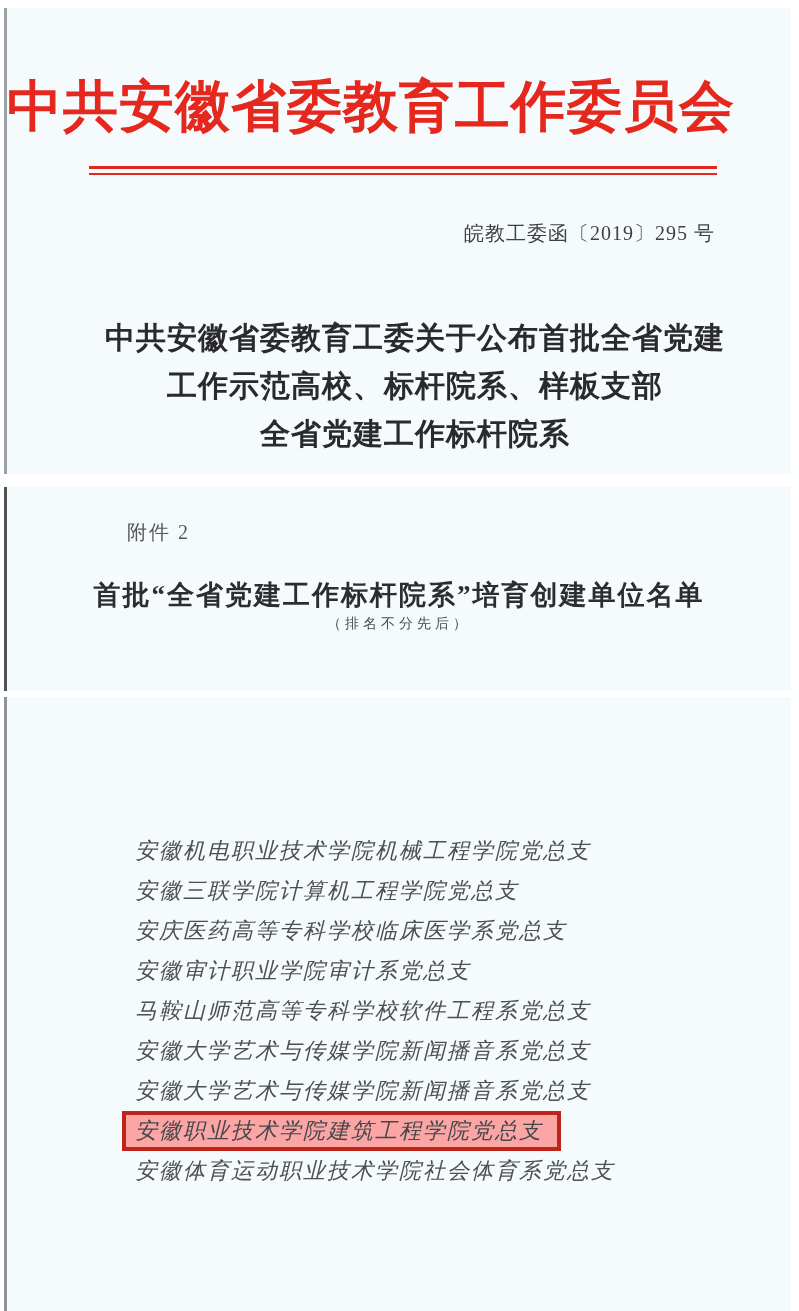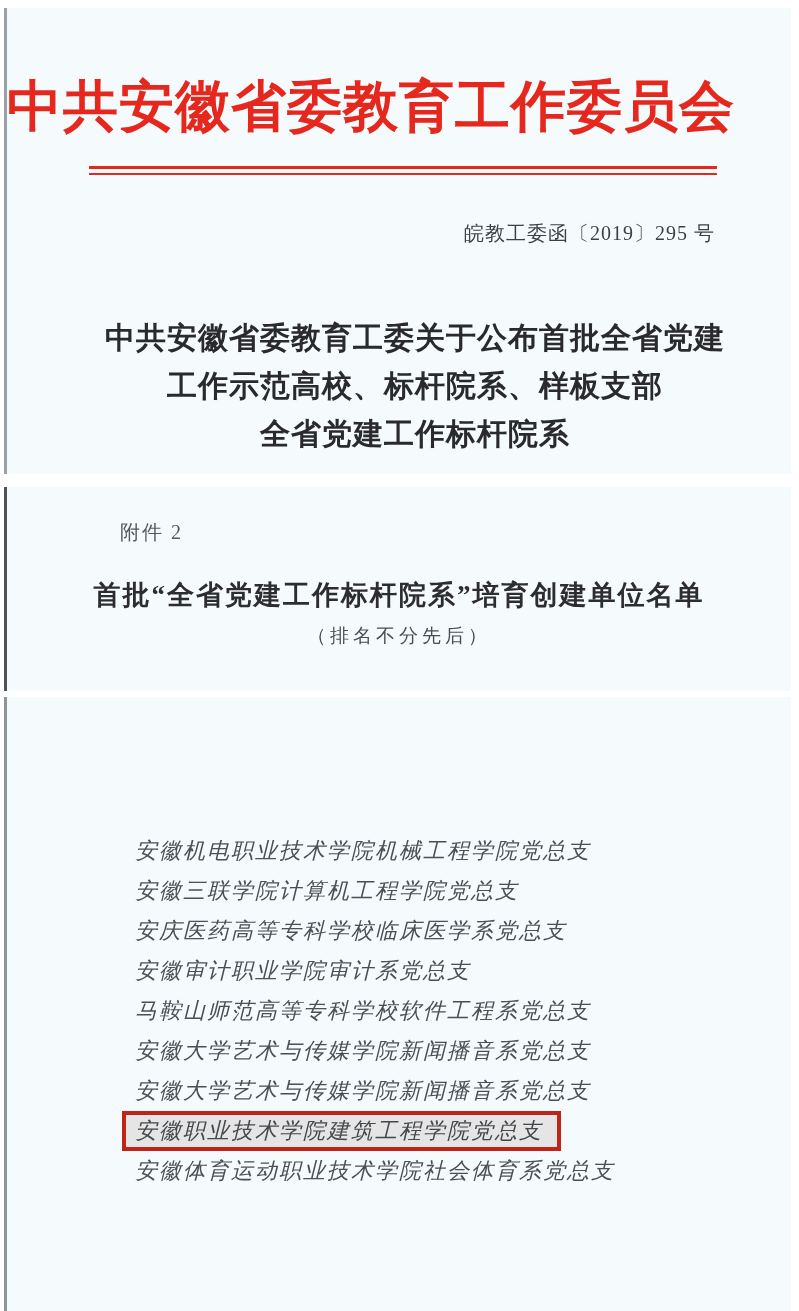--- a/index.html
+++ b/index.html
@@ -64,44 +64,44 @@
     text-align: center;
     font-size: 30px;
     font-weight: bold;
     letter-spacing: 1px;
     line-height: 48px;
     color: #2a2a2e;
   }
   .attachment-label {
     position: absolute;
     top: 32px;
-    left: 113px;
+    left: 120px;
     font-size: 20px;
     letter-spacing: 2px;
     color: #54575c;
   }
   .list-title {
     position: absolute;
     top: 90px;
     left: 0;
     width: 100%;
     text-align: center;
     font-size: 27px;
     font-weight: bold;
     letter-spacing: 2px;
     color: #2d2d31;
     white-space: nowrap;
   }
   .list-subtitle {
     position: absolute;
-    top: 136px;
+    top: 128px;
     left: 0;
     width: 100%;
     text-align: center;
-    font-size: 19px;
+    font-size: 14px;
     letter-spacing: 4px;
     color: #4a4d52;
   }
   .unit-list {
     position: absolute;
     top: 122px;
     left: 0;
     width: 100%;
     margin: 12px;
     padding: 0 0 0 116px;
@@ -114,21 +114,21 @@
     line-height: 40px;
     font-size: 22px;
     letter-spacing: 2px;
     color: #4c4f54;
     white-space: nowrap;
   }
   .highlight-box {
     display: inline-block;
     line-height: 26px;
     border: 4px solid #bf2418;
-    background: #e5e5e5;
+    background: #fca5a5;
     padding: 3px 14px 3px 9px;
     margin-left: -13px;
     color: #44474c;
   }
 </style>
 </head>
 <body>
 
 <div id="scan-root">
 

